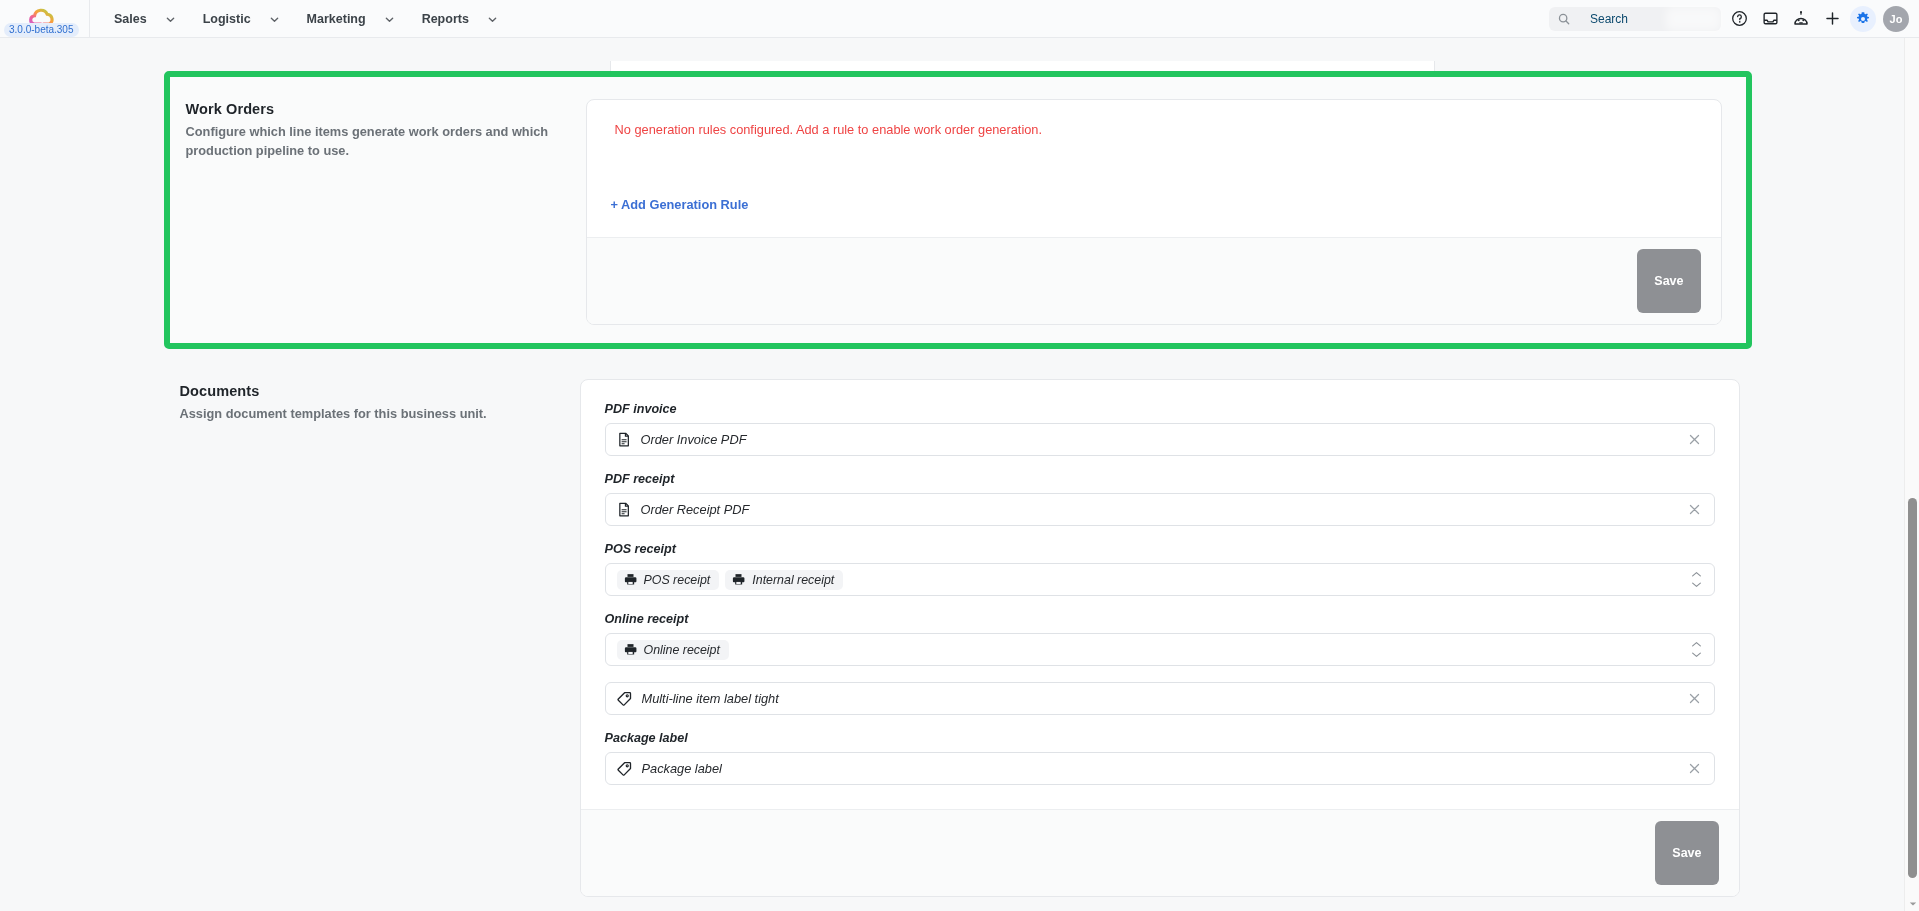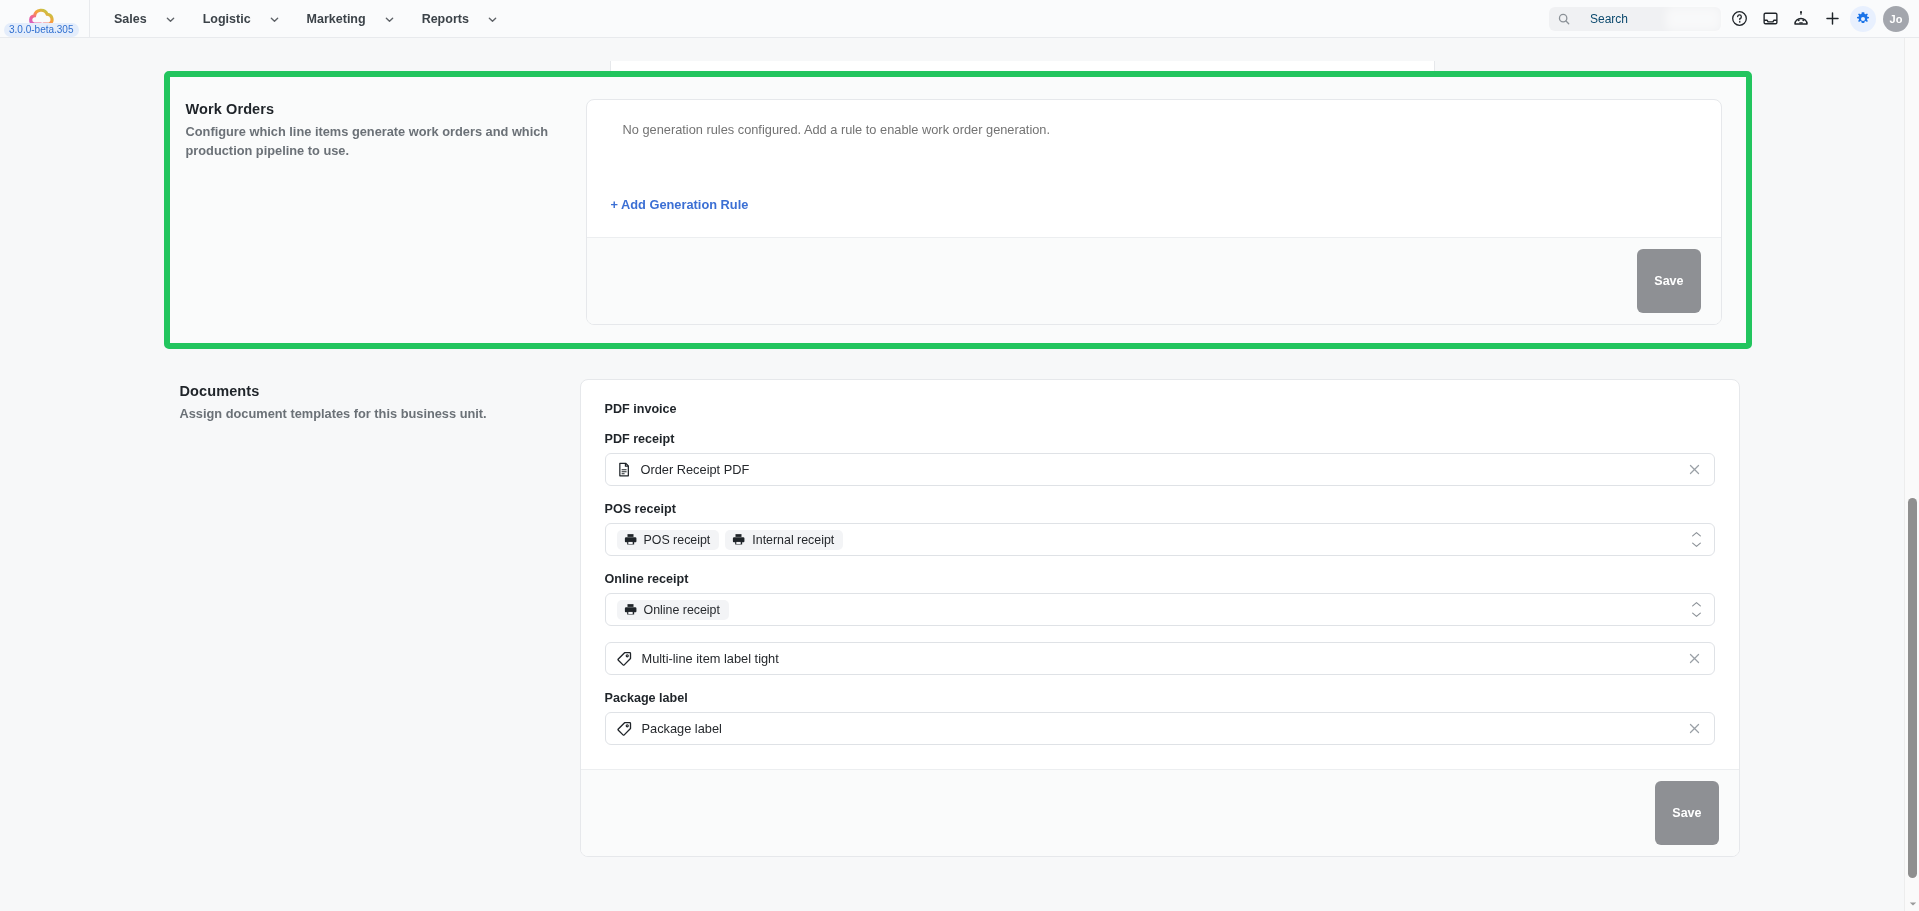--- a/index.html
+++ b/index.html
@@ -123,42 +123,42 @@
   }
   .btn-save{
     background:#8e9094; color:#ffffff;
     border:none; border-radius:6px;
     font-size:12.5px; font-weight:700;
     padding:25px 17px; cursor:pointer;
     font-family:"Liberation Sans", sans-serif;
   }
 
   .empty-text{
-    font-size:12.8px; color:#737373; margin:0 0 24px 12px;
+    font-size:12.8px; color:#ef4444; margin:0 0 24px 4px;
   }
   .link-add{
     font-size:12.8px; color:#3b6fd4; cursor:pointer; font-weight:600;
     display:inline-block;
     margin-top:36px;
   }
 
   
   .wo-wrap{
     position:relative;
     border:6px solid #22c55e;
     border-radius:5px;
     background:#fafbfb;
     padding:22px 24px 18px 16px;
     margin-left:-16px;
     margin-right:-12px;
   }
   .wo-wrap .section-left{ padding-top:2px; }
 
   
-  .field{ margin-bottom:16px; }
+  .field{ margin-bottom:16px;font-style:italic; }
   .field:last-of-type{ margin-bottom:0; }
   .field-label{
     font-size:12.6px; font-weight:700; color:#1f2429;
     margin:0 0 7px 0; display:block;
   }
   .control{
     height:33px;
     border:1px solid #dfe2e6;
     border-radius:6px;
     background:#fff;
@@ -358,20 +358,37 @@
         <h2 class="section-title">Documents</h2>
         <p class="section-desc">Assign document templates for this business unit.</p>
       </div>
 
       <div class="section-right">
         <div class="card">
           <div class="card-body">
 
             <div class="field">
               <label class="field-label">PDF invoice</label>
+              <div class="control">
+                <span class="control-value">
+                  <span>
+                    <svg width="14" height="15" viewBox="0 0 16 18">
+                      <path d="M3 1.5 h7 l3.2 3.2 v11.8 h-10.2 z" fill="none" stroke="#1f2429" stroke-width="1.5" stroke-linejoin="round"></path>
+                      <path d="M9.7 1.6 v3.4 h3.4" fill="none" stroke="#1f2429" stroke-width="1.4"></path>
+                      <path d="M5.6 9.2 h5 M5.6 11.7 h5 M5.6 14.1 h2.6" stroke="#1f2429" stroke-width="1.3" stroke-linecap="round"></path>
+                    </svg>
+                  </span>
+                  <span>Order Invoice PDF</span>
+                </span>
+                <span class="clear-x">
+                  <svg width="11" height="11" viewBox="0 0 12 12">
+                      <path d="M1.6 1.6 L10.4 10.4 M10.4 1.6 L1.6 10.4" stroke="currentColor" stroke-width="1.35" stroke-linecap="round"></path>
+                    </svg>
+                </span>
+              </div>
             </div>
 
             <div class="field">
               <label class="field-label">PDF receipt</label>
               <div class="control">
                 <span class="control-value">
                   <span>
                     <svg width="14" height="15" viewBox="0 0 16 18">
                       <path d="M3 1.5 h7 l3.2 3.2 v11.8 h-10.2 z" fill="none" stroke="#1f2429" stroke-width="1.5" stroke-linejoin="round"></path>
                       <path d="M9.7 1.6 v3.4 h3.4" fill="none" stroke="#1f2429" stroke-width="1.4"></path>

